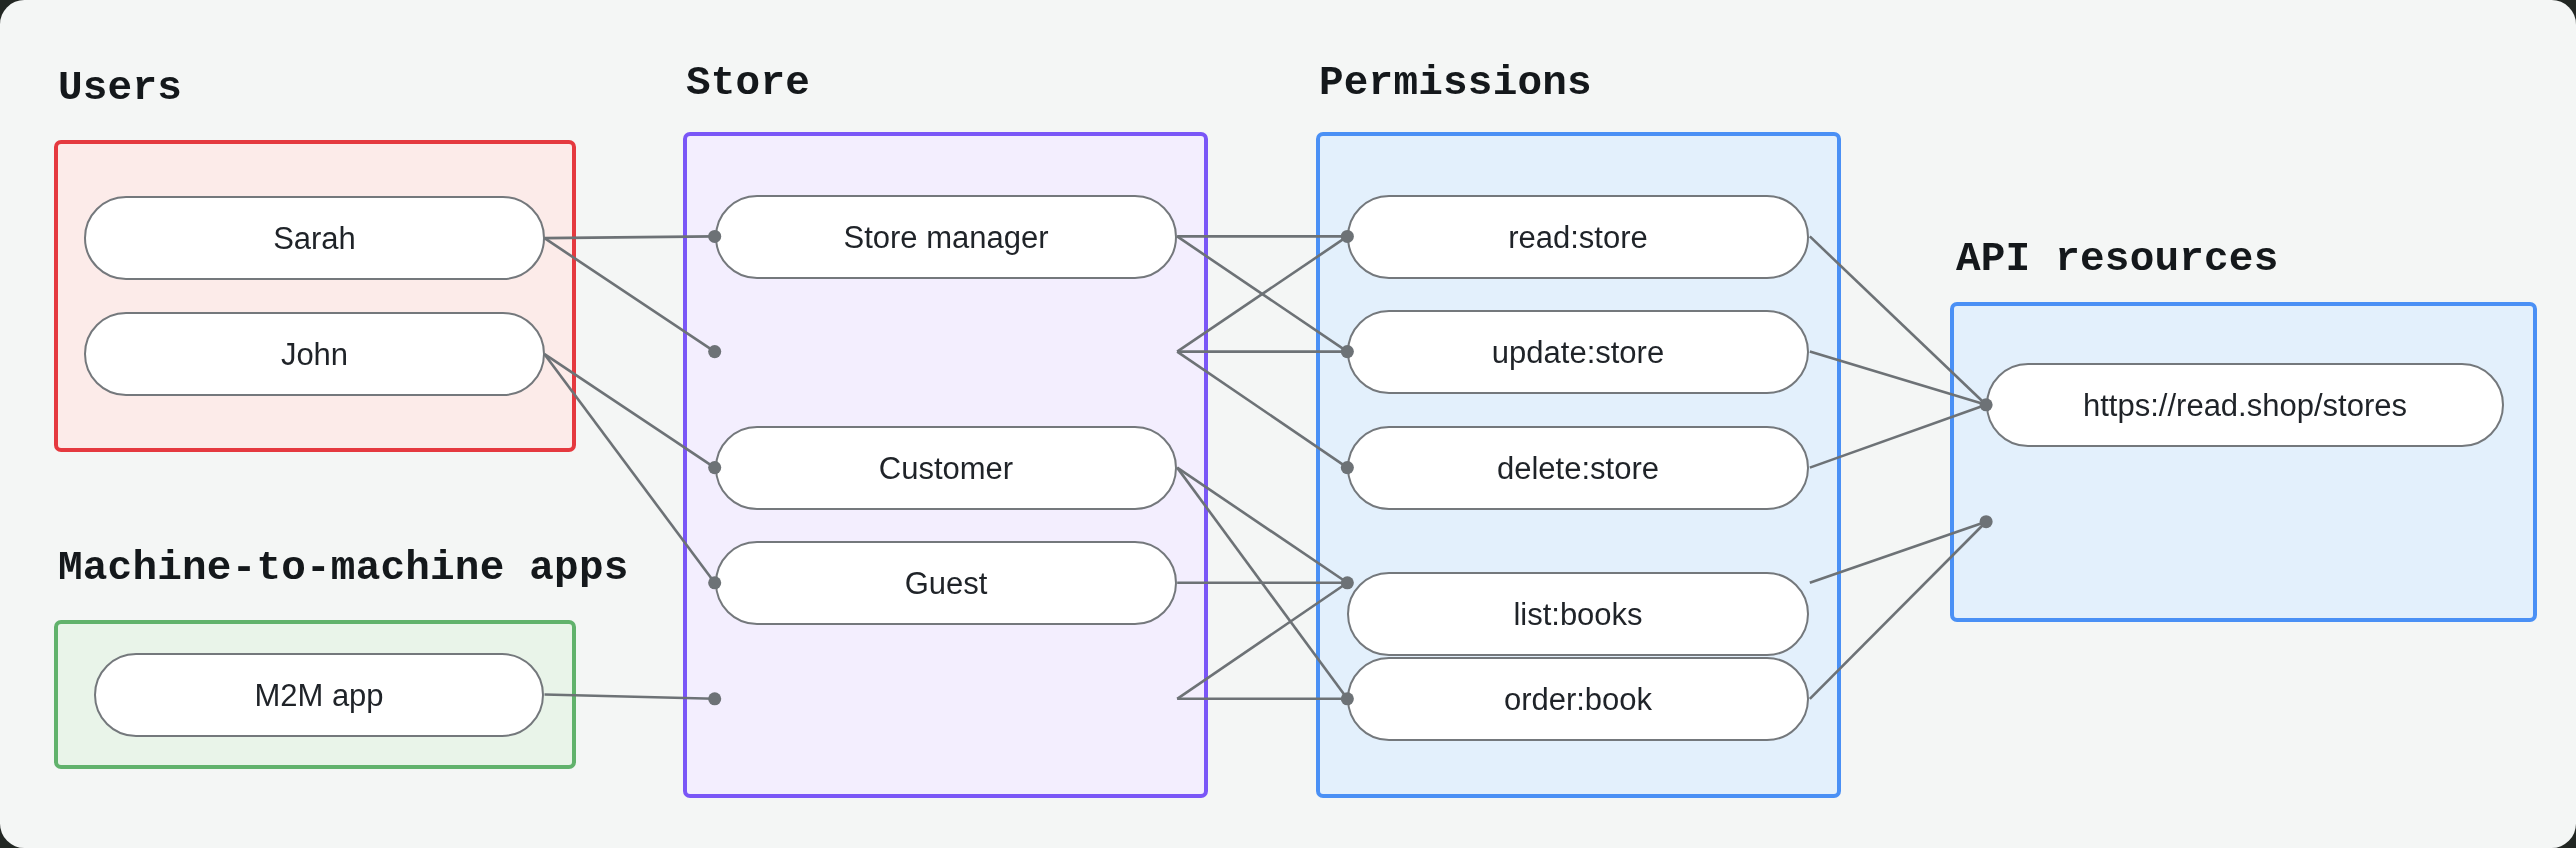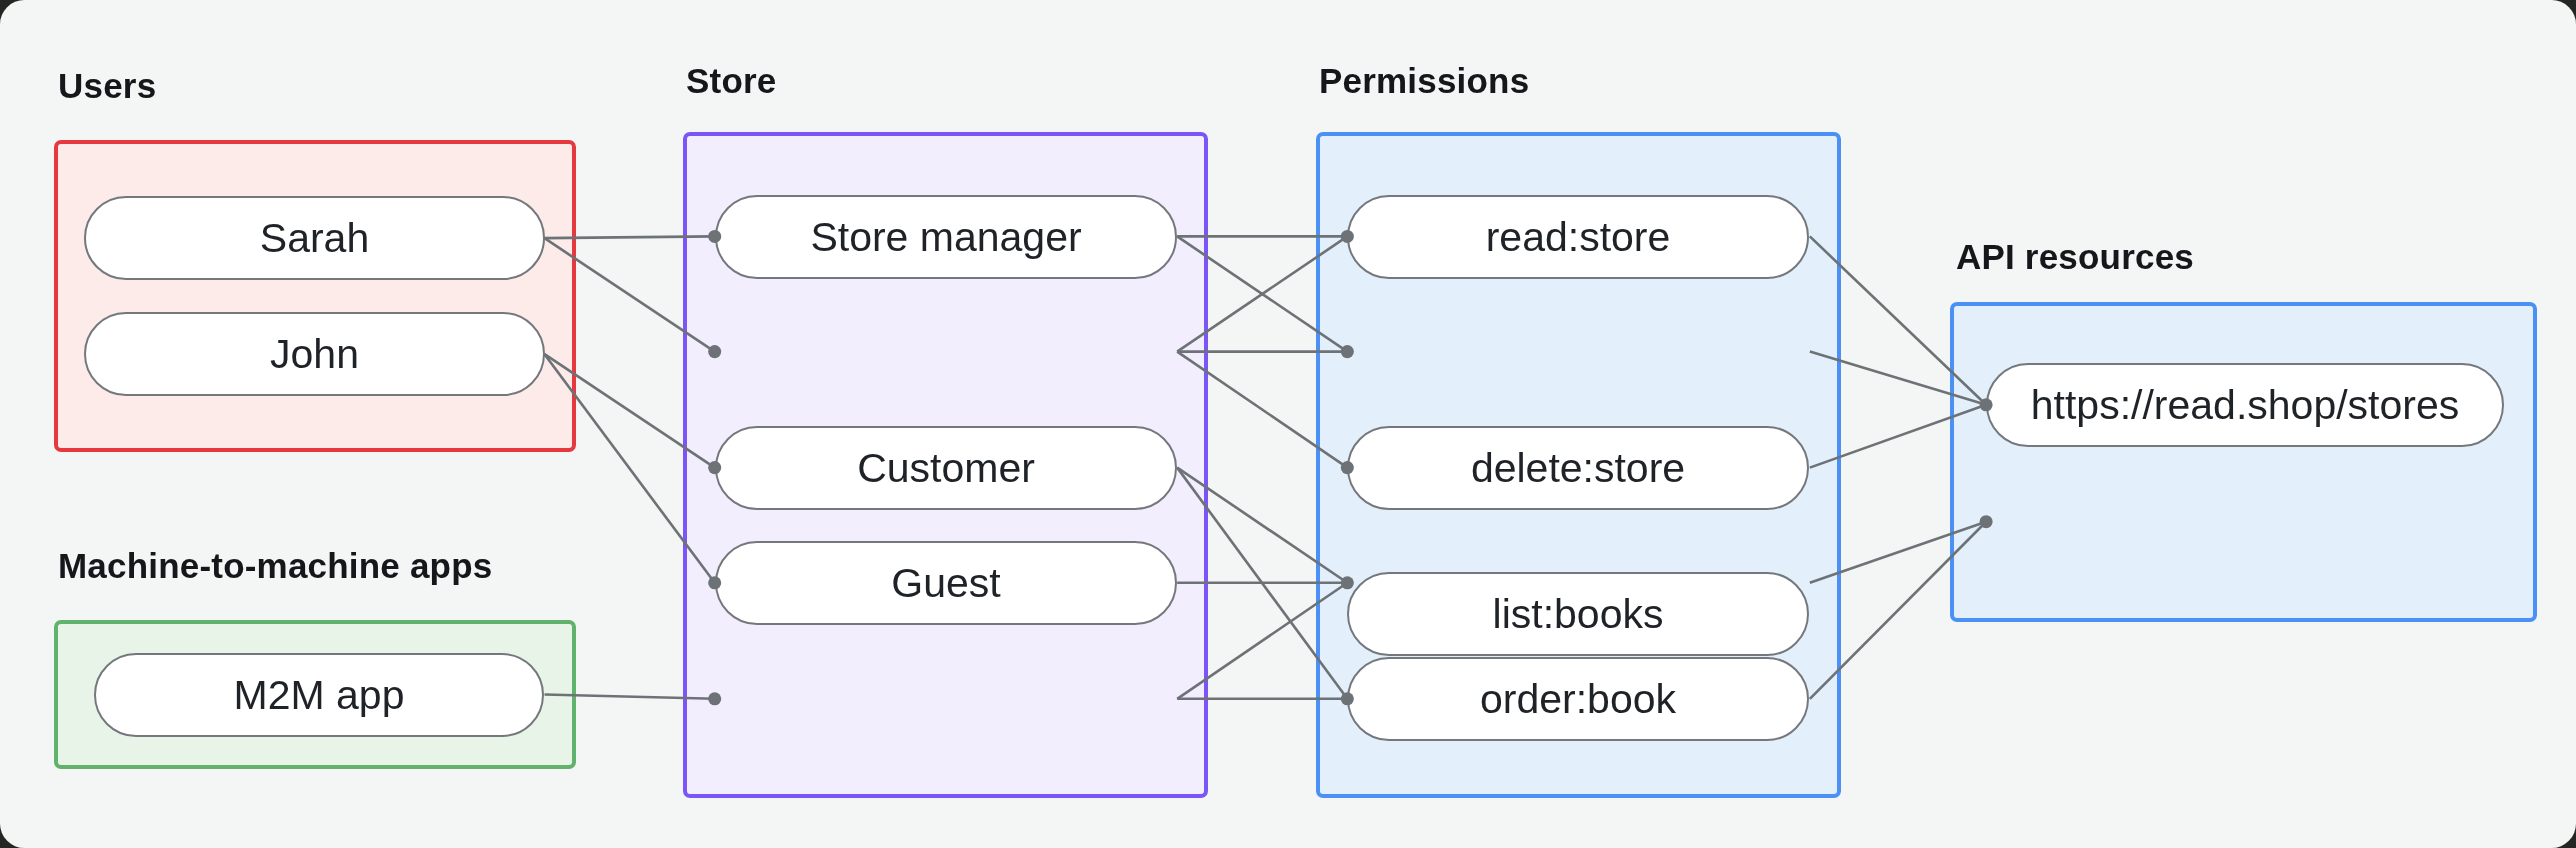--- a/index.html
+++ b/index.html
@@ -15,29 +15,29 @@
   html,body{margin:0;padding:0;}
   body{width:2576px;height:848px;background:var(--page-bg);font-family:"Liberation Sans",sans-serif;}
   .page{position:relative;width:2576px;height:848px;overflow:hidden;}
   .canvas{position:absolute;inset:0;background:var(--canvas-bg);border-radius:24.4px;}
   .gbox{position:absolute;box-sizing:border-box;border:4.4px solid;border-radius:7px;}
   .b-users{left:54px;top:140px;width:522px;height:312px;border-color:var(--users-border);background:var(--users-fill);}
   .b-m2m{left:54px;top:620px;width:522px;height:149px;border-color:var(--m2m-border);background:var(--m2m-fill);}
   .b-roles{left:683px;top:132px;width:525px;height:666px;border-color:var(--roles-border);background:var(--roles-fill);}
   .b-perms{left:1316px;top:132px;width:525px;height:666px;border-color:var(--permissions-border);background:var(--permissions-fill);}
   .b-api{left:1950px;top:302px;width:587px;height:320px;border-color:var(--api-border);background:var(--api-fill);}
-  .glabel{position:absolute;font-size:35px;font-weight:600;color:var(--label-text);line-height:1;white-space:nowrap;letter-spacing:0.2px;}
+  .glabel{position:absolute;font-size:41px;font-weight:600;color:var(--label-text);line-height:1;white-space:nowrap;letter-spacing:0.2px;font-family:Liberation Mono, monospace;}
   .l-users{left:58px;top:68px;}
   .l-m2m{left:58px;top:548px;}
   .l-roles{left:686px;top:63px;}
   .l-perms{left:1319px;top:63px;}
   .l-api{left:1956px;top:239px;}
   .pill{position:absolute;box-sizing:border-box;height:84px;border:2.6px solid var(--node-border);border-radius:52px;
         background:var(--node-fill);display:flex;align-items:center;justify-content:center;z-index:2;}
-  .pill span{font-size:41px;color:var(--node-text);line-height:1;white-space:nowrap;}
+  .pill span{font-size:31px;color:var(--node-text);line-height:1;white-space:nowrap;}
   .n-sarah{left:84px;top:196px;width:461px;}
   .n-john{left:84px;top:312px;width:461px;}
   .n-m2m-app{left:94px;top:653px;width:450px;}
   .n-store-manager{left:715px;top:195px;width:462px;justify-content:center;}
   .n-store-admin{left:715px;top:310px;width:462px;}
   .n-customer{left:715px;top:426px;width:462px;}
   .n-guest{left:715px;top:541px;width:462px;}
   .n-service-agent{left:715px;top:657px;width:462px;}
   .n-read-store{left:1347px;top:195px;width:462px;}
   .n-update-store{left:1347px;top:310px;width:462px;}
@@ -84,20 +84,23 @@
     <div class="pill n-customer">
       <span>Customer</span>
     </div>
     <div class="pill n-guest">
       <span>Guest</span>
     </div>
 
     <div class="pill n-read-store">
       <span>read:store</span>
     </div>
+    <div class="pill n-update-store">
+      <span>update:store</span>
+    </div>
     <div class="pill n-delete-store">
       <span>delete:store</span>
     </div>
     <div class="pill n-list-books">
       <span>list:books</span>
     </div>
     <div class="pill n-order-book">
       <span>order:book</span>
     </div>
 

